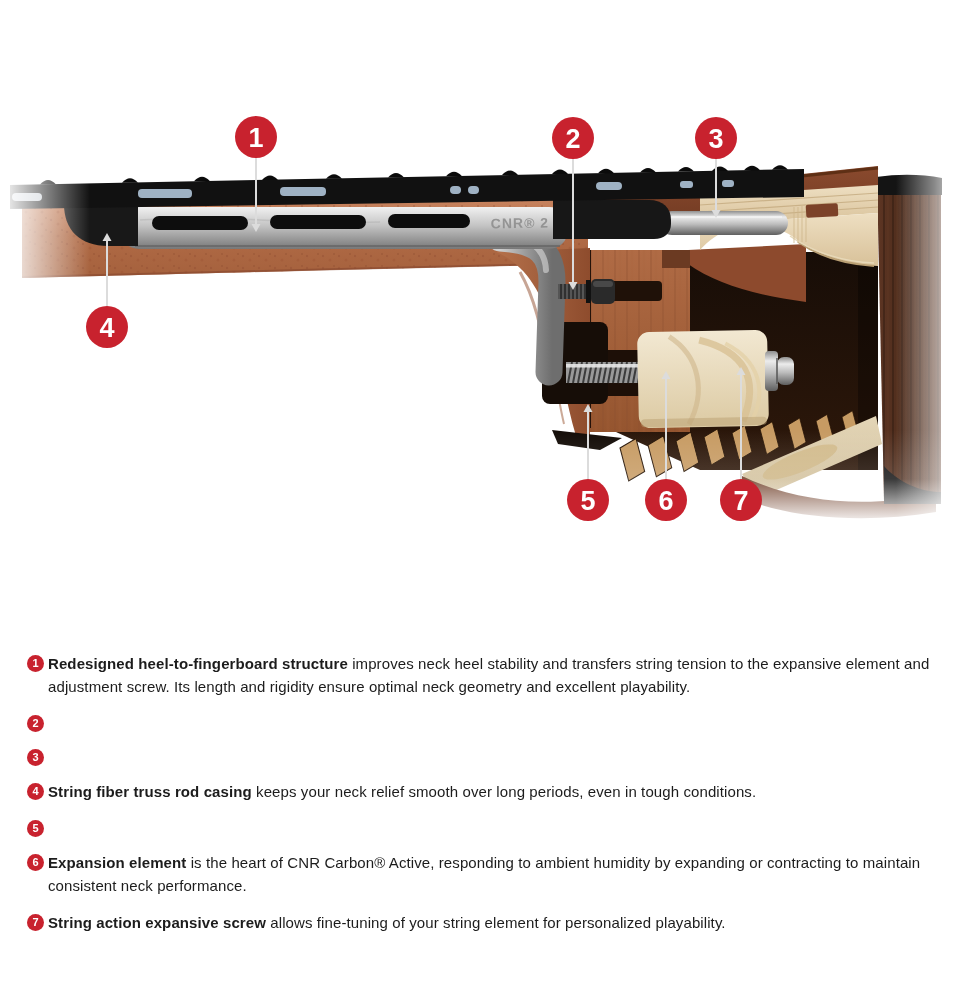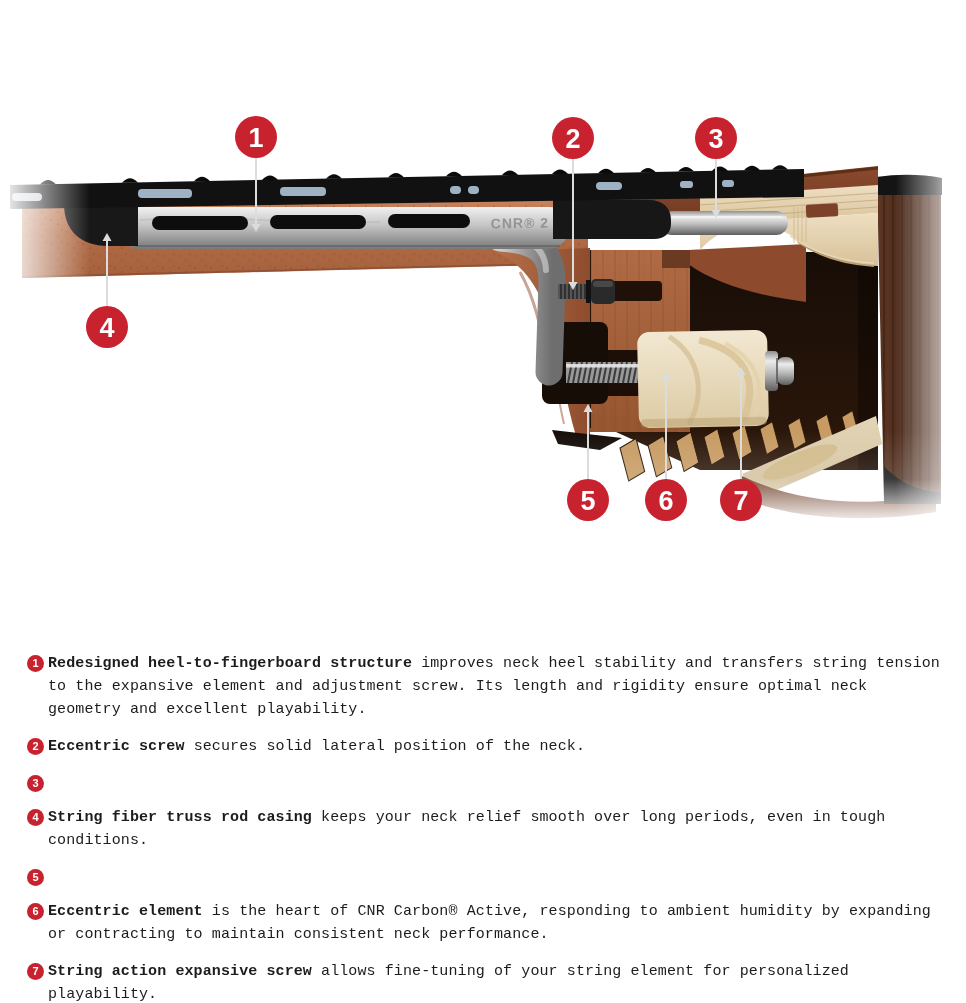--- a/index.html
+++ b/index.html
@@ -5,21 +5,21 @@
   html,body{margin:0;padding:0;background:#fff;}
   body{width:966px;height:1003px;position:relative;font-family:"Liberation Sans",sans-serif;overflow:hidden;}
   .stage{position:absolute;inset:0;background:#fff;}
   .diagram-svg{position:absolute;top:0;left:0;}
   .legend{position:absolute;left:27px;top:652px;width:915px;}
   .legend-item{display:flex;align-items:flex-start;margin-bottom:14px;}
   .bullet{flex:0 0 17px;width:17px;height:17px;border-radius:50%;
           background:var(--accent,#c8222e);color:#fff;font-weight:bold;font-size:11px;
           line-height:17px;text-align:center;margin-top:3px;margin-right:4px;}
   .legend-text{margin:0;font-size:15px;line-height:23px;color:var(--text,#1c1c1c);
-               white-space:pre-line;letter-spacing:0.1px;font-family:Liberation Mono, monospace;}
+               white-space:pre-line;letter-spacing:0.1px;}
   .legend-text b{font-weight:bold;}
   .callout-num{font-family:"Liberation Sans",sans-serif;font-weight:bold;fill:#fff;}
 </style>
 </head>
 <body>
 
 <div class="stage">
 
 <svg class="diagram-svg" width="966" height="630" viewBox="0 0 966 630">
   <defs>
@@ -310,35 +310,34 @@
   </g>
 </svg>
 
 <div class="legend">
   <div class="legend-item">
     <span class="bullet">1</span>
     <p class="legend-text"><b>Redesigned heel-to-fingerboard structure</b><span> improves neck heel stability and transfers string tension to the expansive element and adjustment screw. Its length and rigidity ensure optimal neck geometry and excellent playability.</span></p>
   </div>
   <div class="legend-item">
     <span class="bullet">2</span>
-    <p class="legend-text"><b>Eccentric screw</b><span> secures solid lateral position of the neck.</span></p>
   </div>
   <div class="legend-item">
     <span class="bullet">3</span>
   </div>
   <div class="legend-item">
     <span class="bullet">4</span>
     <p class="legend-text"><b>String fiber truss rod casing</b><span> keeps your neck relief smooth over long periods, even in tough conditions.</span></p>
   </div>
   <div class="legend-item">
     <span class="bullet">5</span>
   </div>
   <div class="legend-item">
     <span class="bullet">6</span>
-    <p class="legend-text"><b>Eccentric element</b><span> is the heart of CNR Carbon® Active, responding to ambient humidity by expanding or contracting to maintain consistent neck performance.</span></p>
+    <p class="legend-text"><b>Expansion element</b><span> is the heart of CNR Carbon® Active, responding to ambient humidity by expanding or contracting to maintain consistent neck performance.</span></p>
   </div>
   <div class="legend-item">
     <span class="bullet">7</span>
     <p class="legend-text"><b>String action expansive screw</b><span> allows fine-tuning of your string element for personalized playability.</span></p>
   </div>
 </div>
 
 </div>
 
 </body></html>

